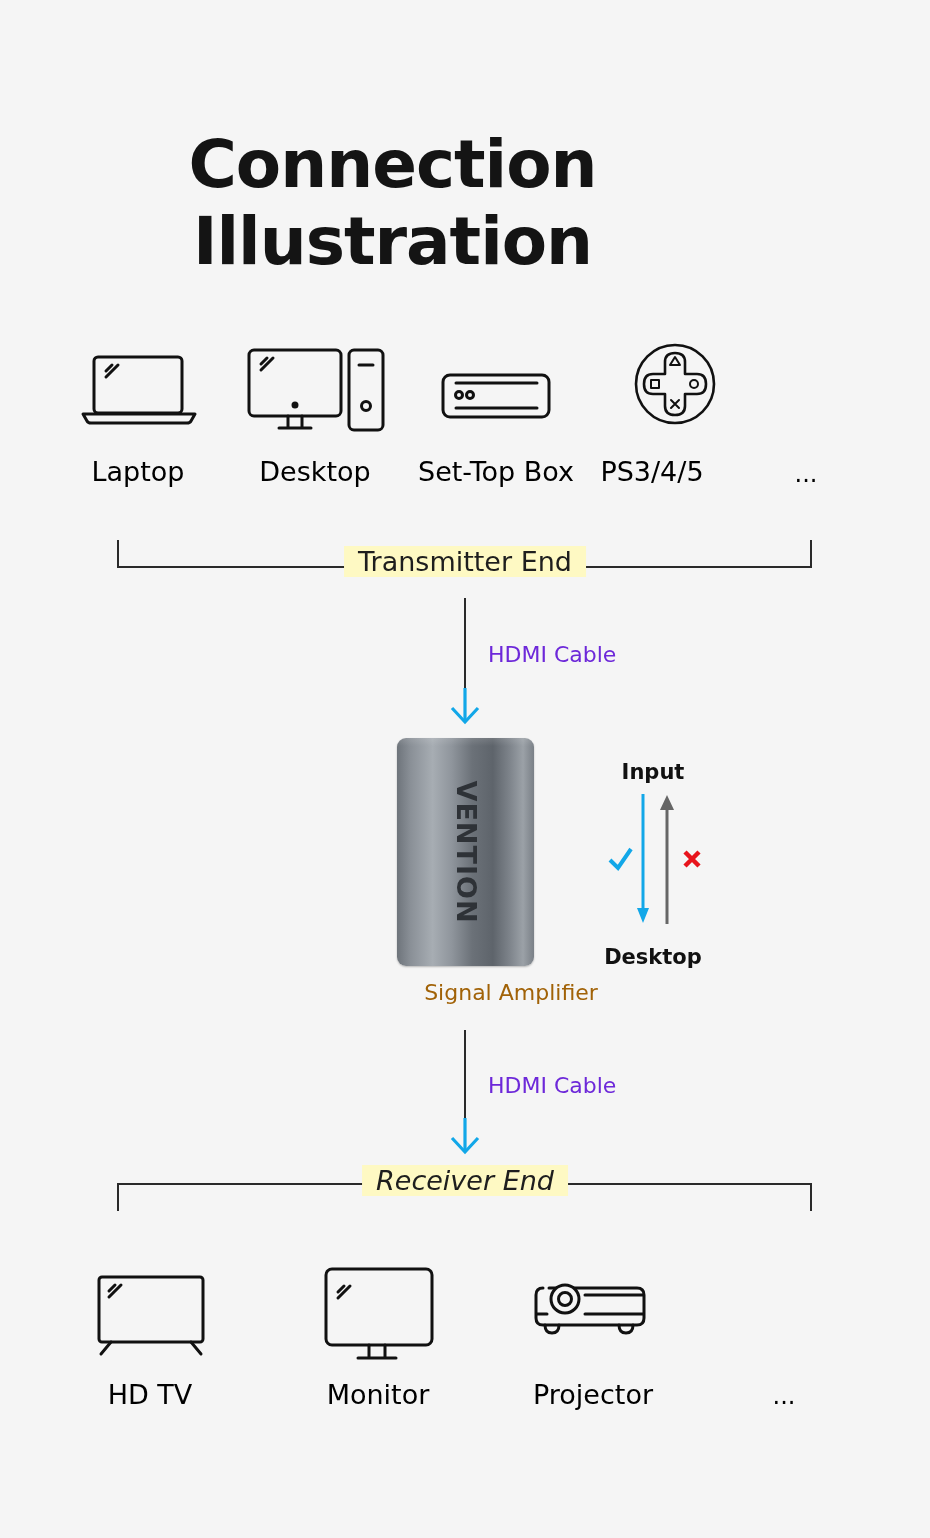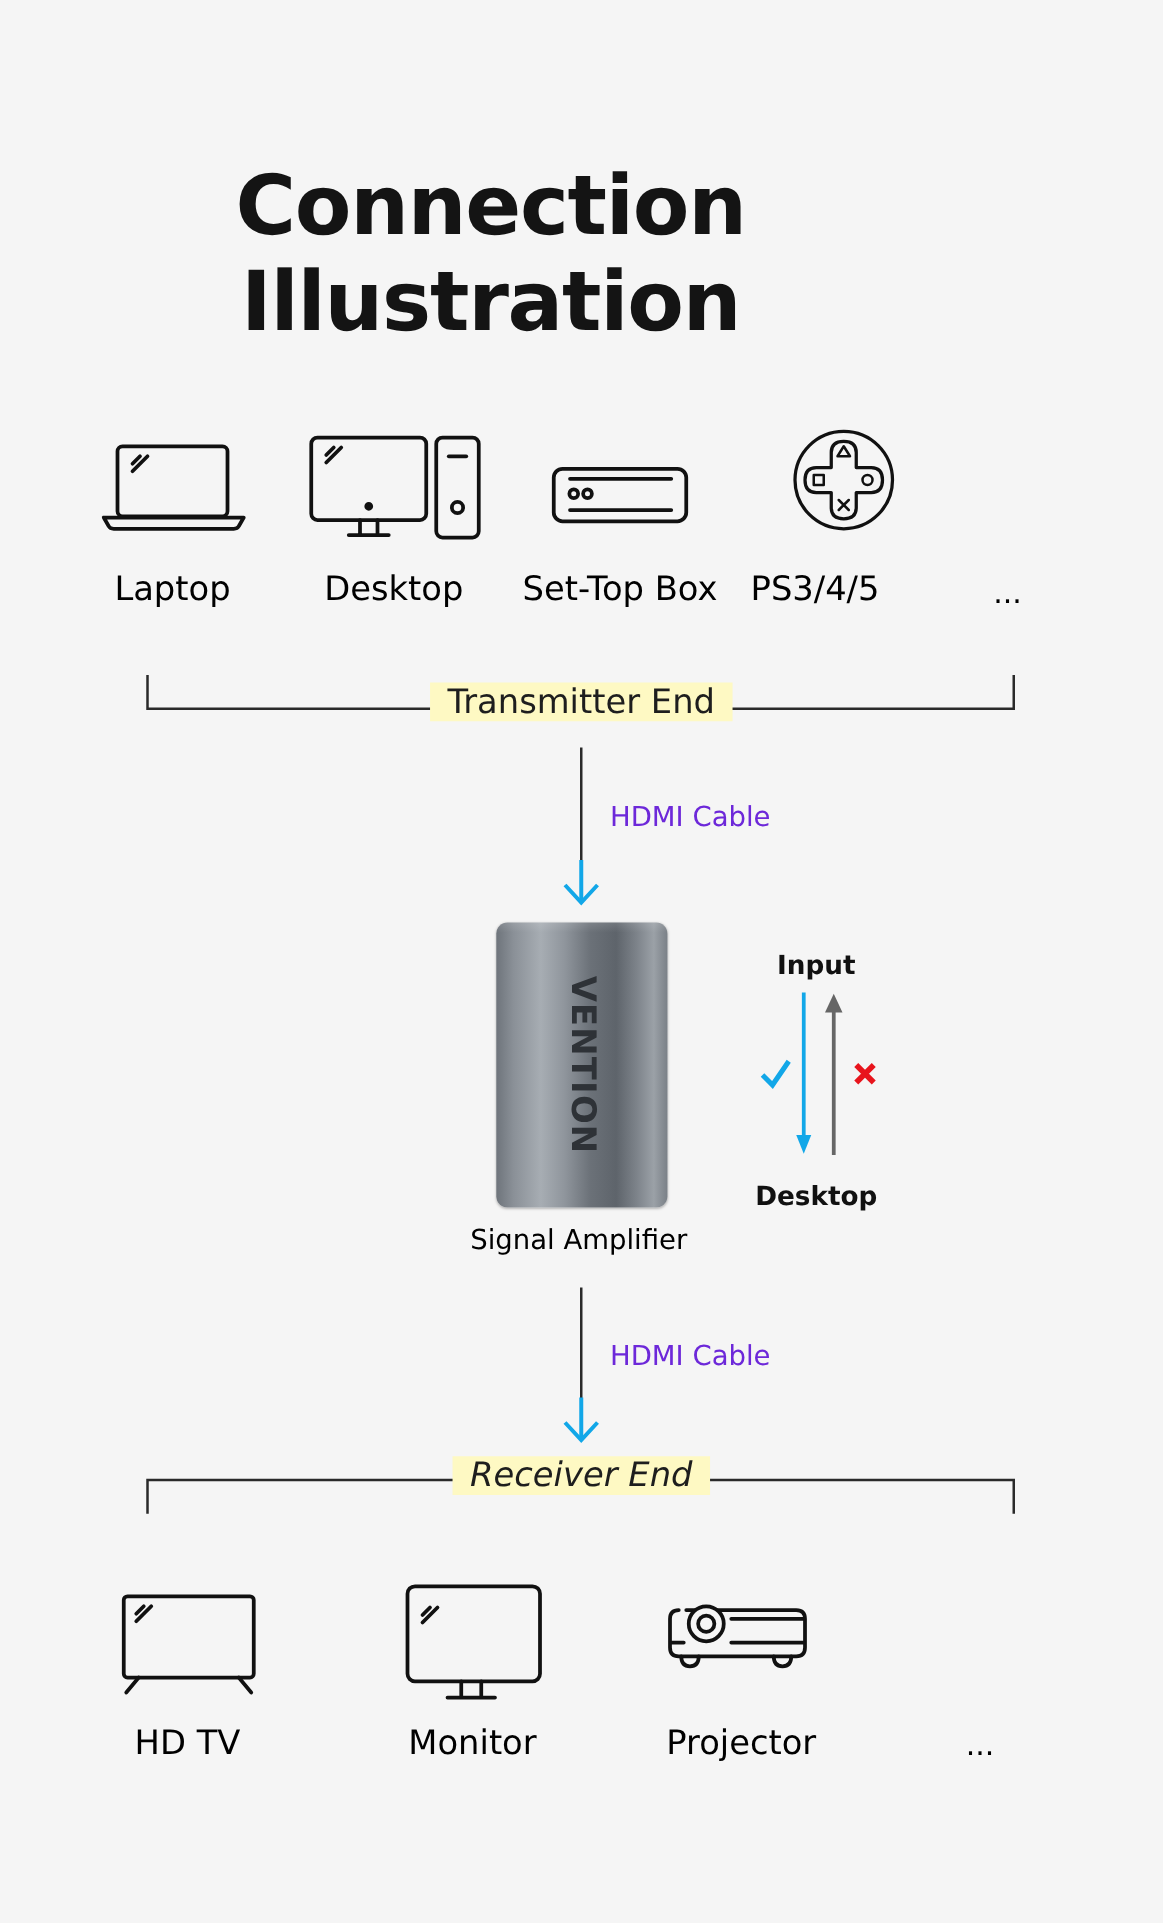--- a/index.html
+++ b/index.html
@@ -48,23 +48,24 @@
       position: absolute;
       font-size: 21px;
       font-weight: bold;
       color: #111;
       white-space: nowrap;
       transform: translateX(-50%);
     }
     .amp-label {
       position: absolute;
       font-size: 22px;
-      color: #000000;
-      white-space: nowrap;
-      transform: translateX(-50%);
+      color: #a16207;
+      white-space: nowrap;
+      transform: translateX(-50%);
+      margin-left: 48px;
     }
     .device {
       position: absolute;
       left: 397px; top: 738px;
       width: 137px; height: 228px;
       border-radius: 9px;
       background: linear-gradient(90deg,
         #6e747b 0%, #8a9097 10%, #a7adb3 26%, #8f959c 40%,
         #6b7178 55%, #5e646b 70%, #7d838a 82%, #9ba1a7 92%, #7a8087 100%);
       box-shadow: 0 1px 2px rgba(0,0,0,0.25);

